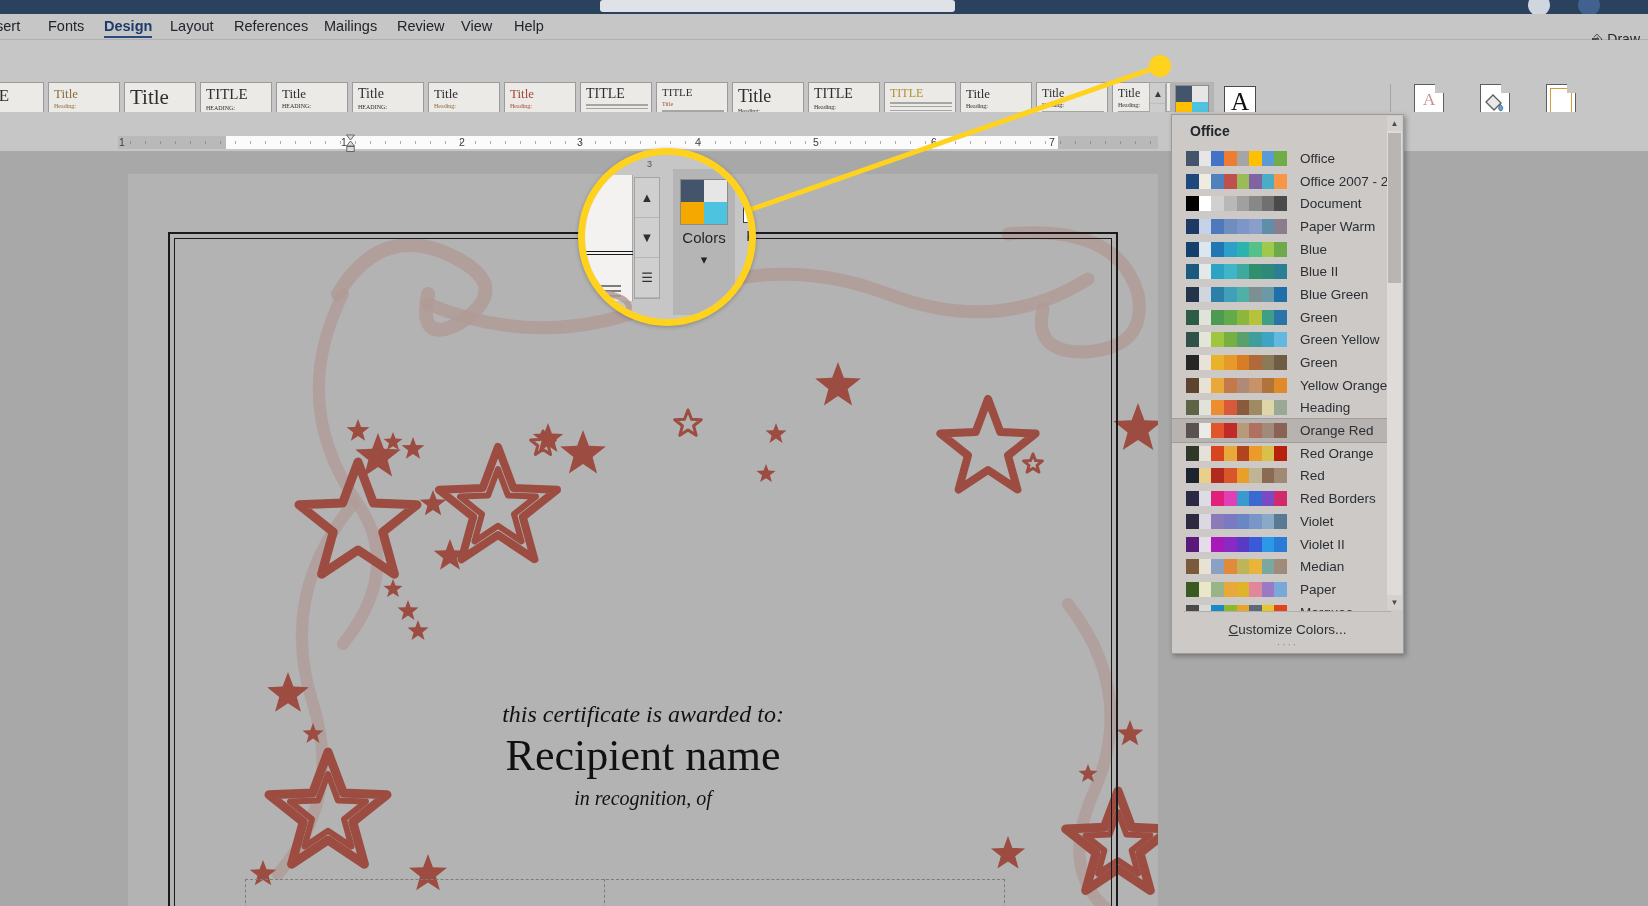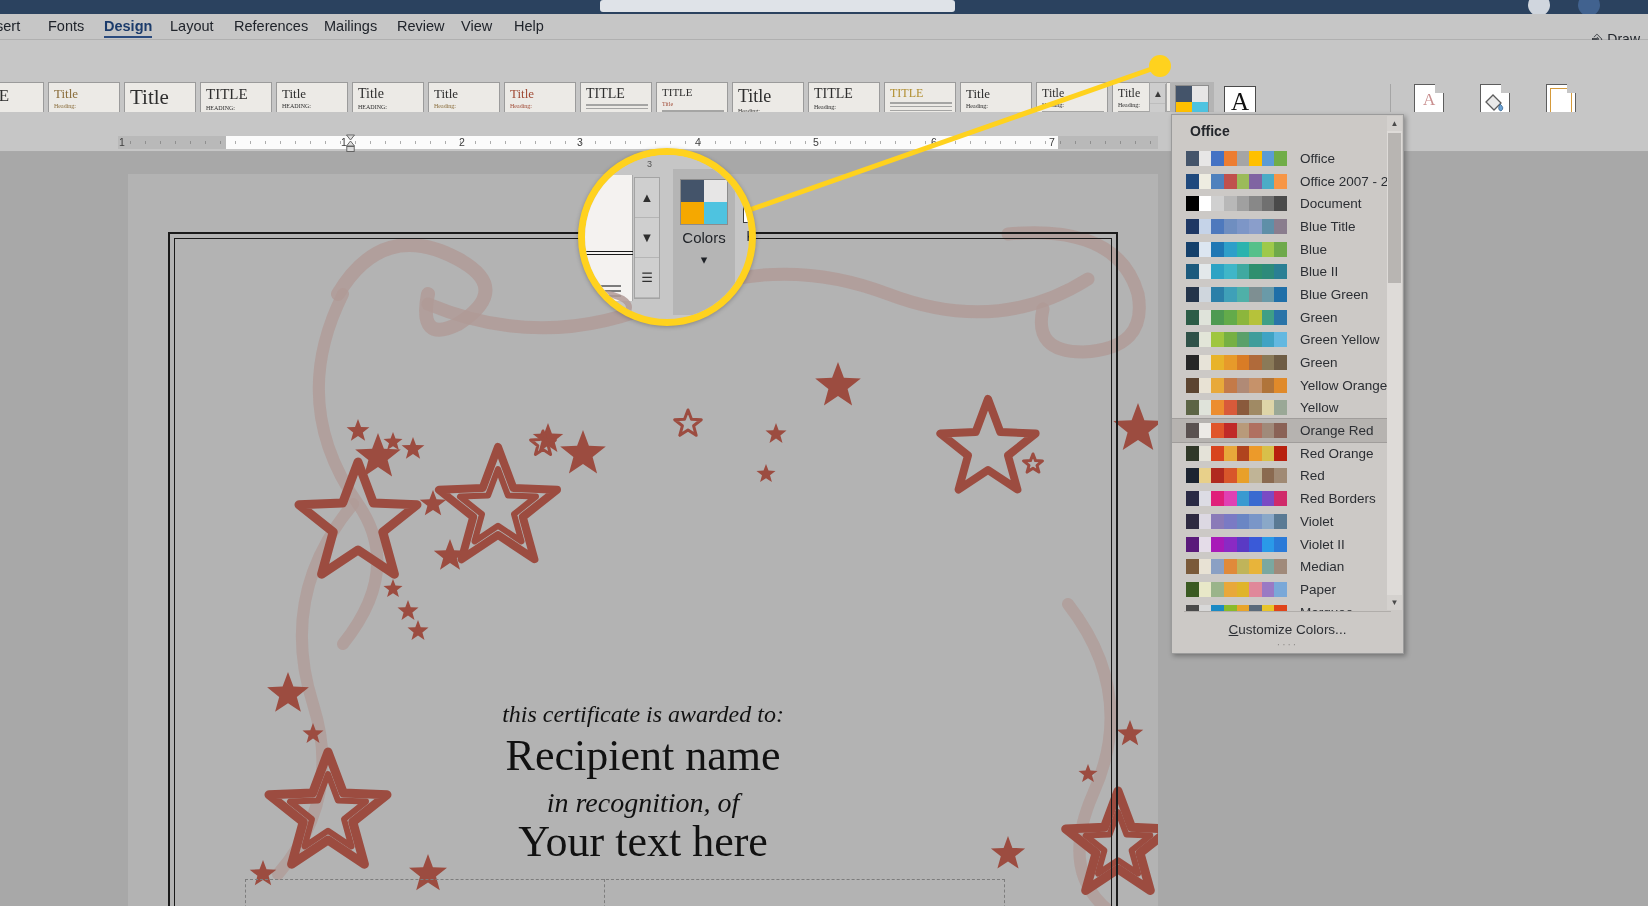--- a/index.html
+++ b/index.html
@@ -161,21 +161,21 @@
     border: 1.5px solid #1a1a1a;
   }
   .deco { position: absolute; left: 0; top: 0; width: 1030px; height: 740px; pointer-events:none;}
 
   .cert-text { position: absolute; left: 0; width: 1030px; text-align: center;
                font-family: "Liberation Serif", serif; color: #111; }
   .cert-worlds { top: 288px; font-size: 66px; letter-spacing: 1px; }
   .cert-name   { top: 368px; font-size: 86px; font-weight: bold; letter-spacing: -1px; }
   .cert-awarded{ top: 527px; font-size: 24px; font-style: italic; }
   .cert-recip  { top: 556px; font-size: 44px; }
-  .cert-recog  { top: 613px; font-size: 28px; font-style: italic; }
+  .cert-recog  { top: 613px; font-size: 20px; font-style: italic; }
   .cert-your   { top: 642px; font-size: 44px; }
   .cert-box {
     position: absolute; left: 117px; top: 705px; width: 760px; height: 40px;
     border: 1px dashed #7d7d7d;
   }
   .cert-box2 {
     position: absolute; left: 117px; top: 705px; width: 360px; height: 40px;
     border-right: 1px dashed #7d7d7d;
   }
 
@@ -686,21 +686,20 @@
         </g>
     </svg>
 
     <div class="page-border-outer">
       <div class="page-border-inner"></div>
     </div>
 
     <div class="cert-text cert-awarded">this certificate is awarded to:</div>
     <div class="cert-text cert-recip">Recipient name</div>
     <div class="cert-text cert-recog">in recognition, of</div>
-    <div class="cert-text cert-your">Your text here</div>
     <div class="cert-box"></div>
     <div class="cert-box2"></div>
   </div>
 </div>
 
 <div class="dropdown">
   <div class="dd-header">Office</div>
   <div class="dd-list" id="dd-list">
       <div class="dd-item">
         <div class="dd-sw">
@@ -745,21 +744,21 @@
         <div class="dd-sw">
           <span style="background: rgb(31, 56, 100);"></span>
           <span style="background: rgb(197, 211, 232);"></span>
           <span style="background: rgb(78, 121, 189);"></span>
           <span style="background: rgb(111, 142, 192);"></span>
           <span style="background: rgb(125, 150, 199);"></span>
           <span style="background: rgb(138, 158, 203);"></span>
           <span style="background: rgb(95, 143, 168);"></span>
           <span style="background: rgb(138, 125, 142);"></span>
         </div>
-        <div class="dd-label">Blue Title</div>
+        <div class="dd-label">Paper Warm</div>
       </div>
       <div class="dd-item">
         <div class="dd-sw">
           <span style="background: rgb(20, 64, 107);"></span>
           <span style="background: rgb(220, 230, 241);"></span>
           <span style="background: rgb(31, 119, 180);"></span>
           <span style="background: rgb(46, 159, 201);"></span>
           <span style="background: rgb(43, 179, 174);"></span>
           <span style="background: rgb(86, 192, 138);"></span>
           <span style="background: rgb(158, 201, 74);"></span>
@@ -849,21 +848,21 @@
         <div class="dd-sw">
           <span style="background: rgb(92, 100, 69);"></span>
           <span style="background: rgb(223, 227, 218);"></span>
           <span style="background: rgb(236, 141, 47);"></span>
           <span style="background: rgb(216, 90, 58);"></span>
           <span style="background: rgb(138, 90, 60);"></span>
           <span style="background: rgb(160, 138, 100);"></span>
           <span style="background: rgb(222, 213, 168);"></span>
           <span style="background: rgb(154, 168, 150);"></span>
         </div>
-        <div class="dd-label">Yellow</div>
+        <div class="dd-label">Heading</div>
       </div>
       <div class="dd-item sel">
         <div class="dd-sw">
           <span style="background: rgb(90, 82, 80);"></span>
           <span style="background: rgb(236, 234, 230);"></span>
           <span style="background: rgb(224, 85, 42);"></span>
           <span style="background: rgb(192, 42, 40);"></span>
           <span style="background: rgb(184, 154, 122);"></span>
           <span style="background: rgb(176, 112, 96);"></span>
           <span style="background: rgb(160, 138, 122);"></span>

